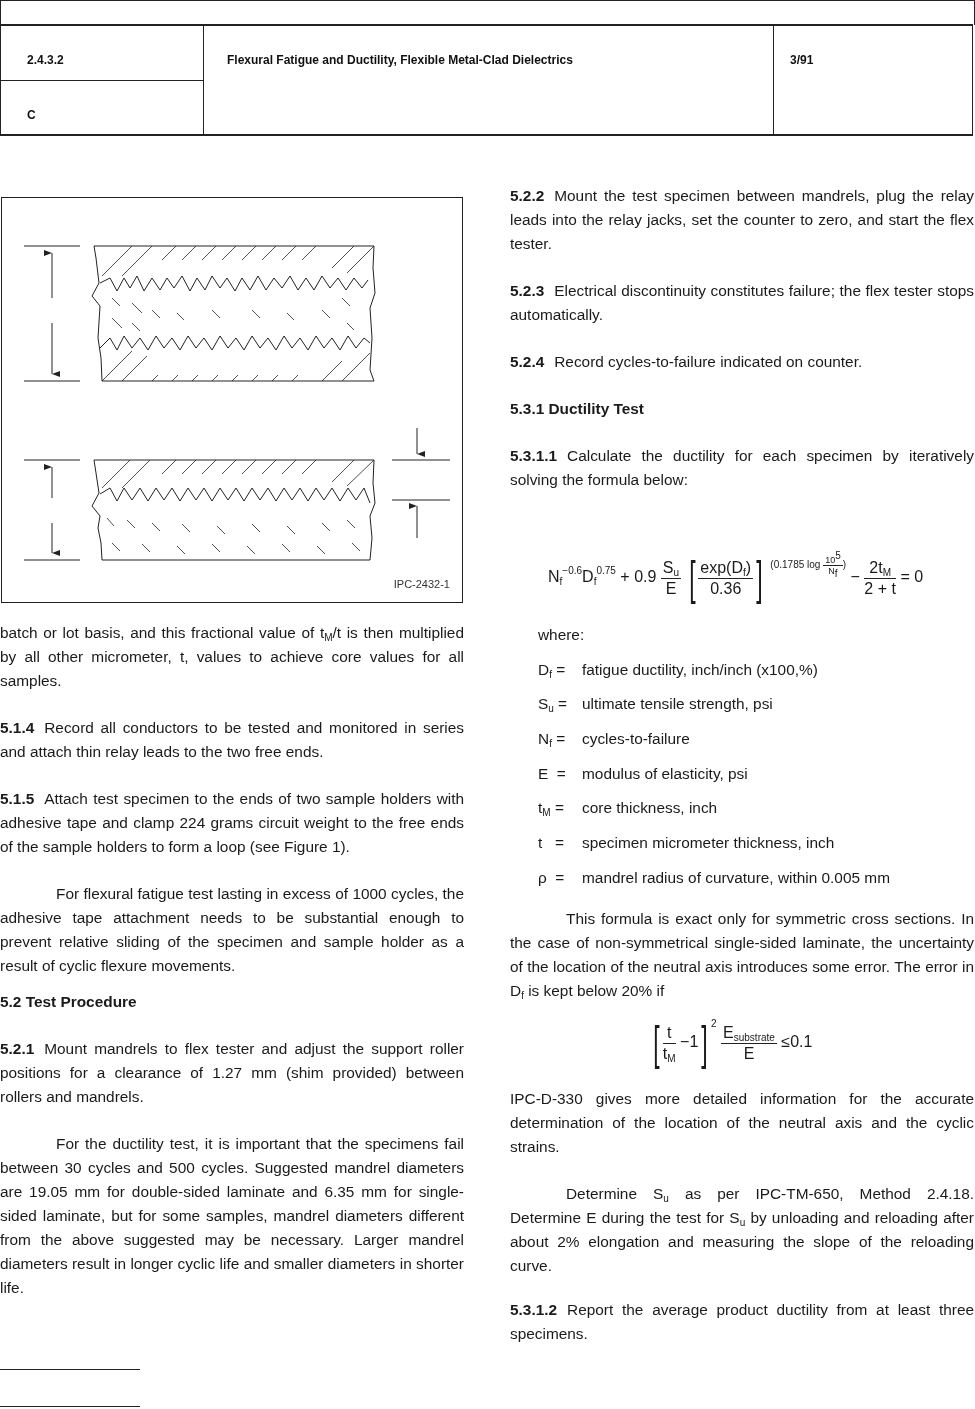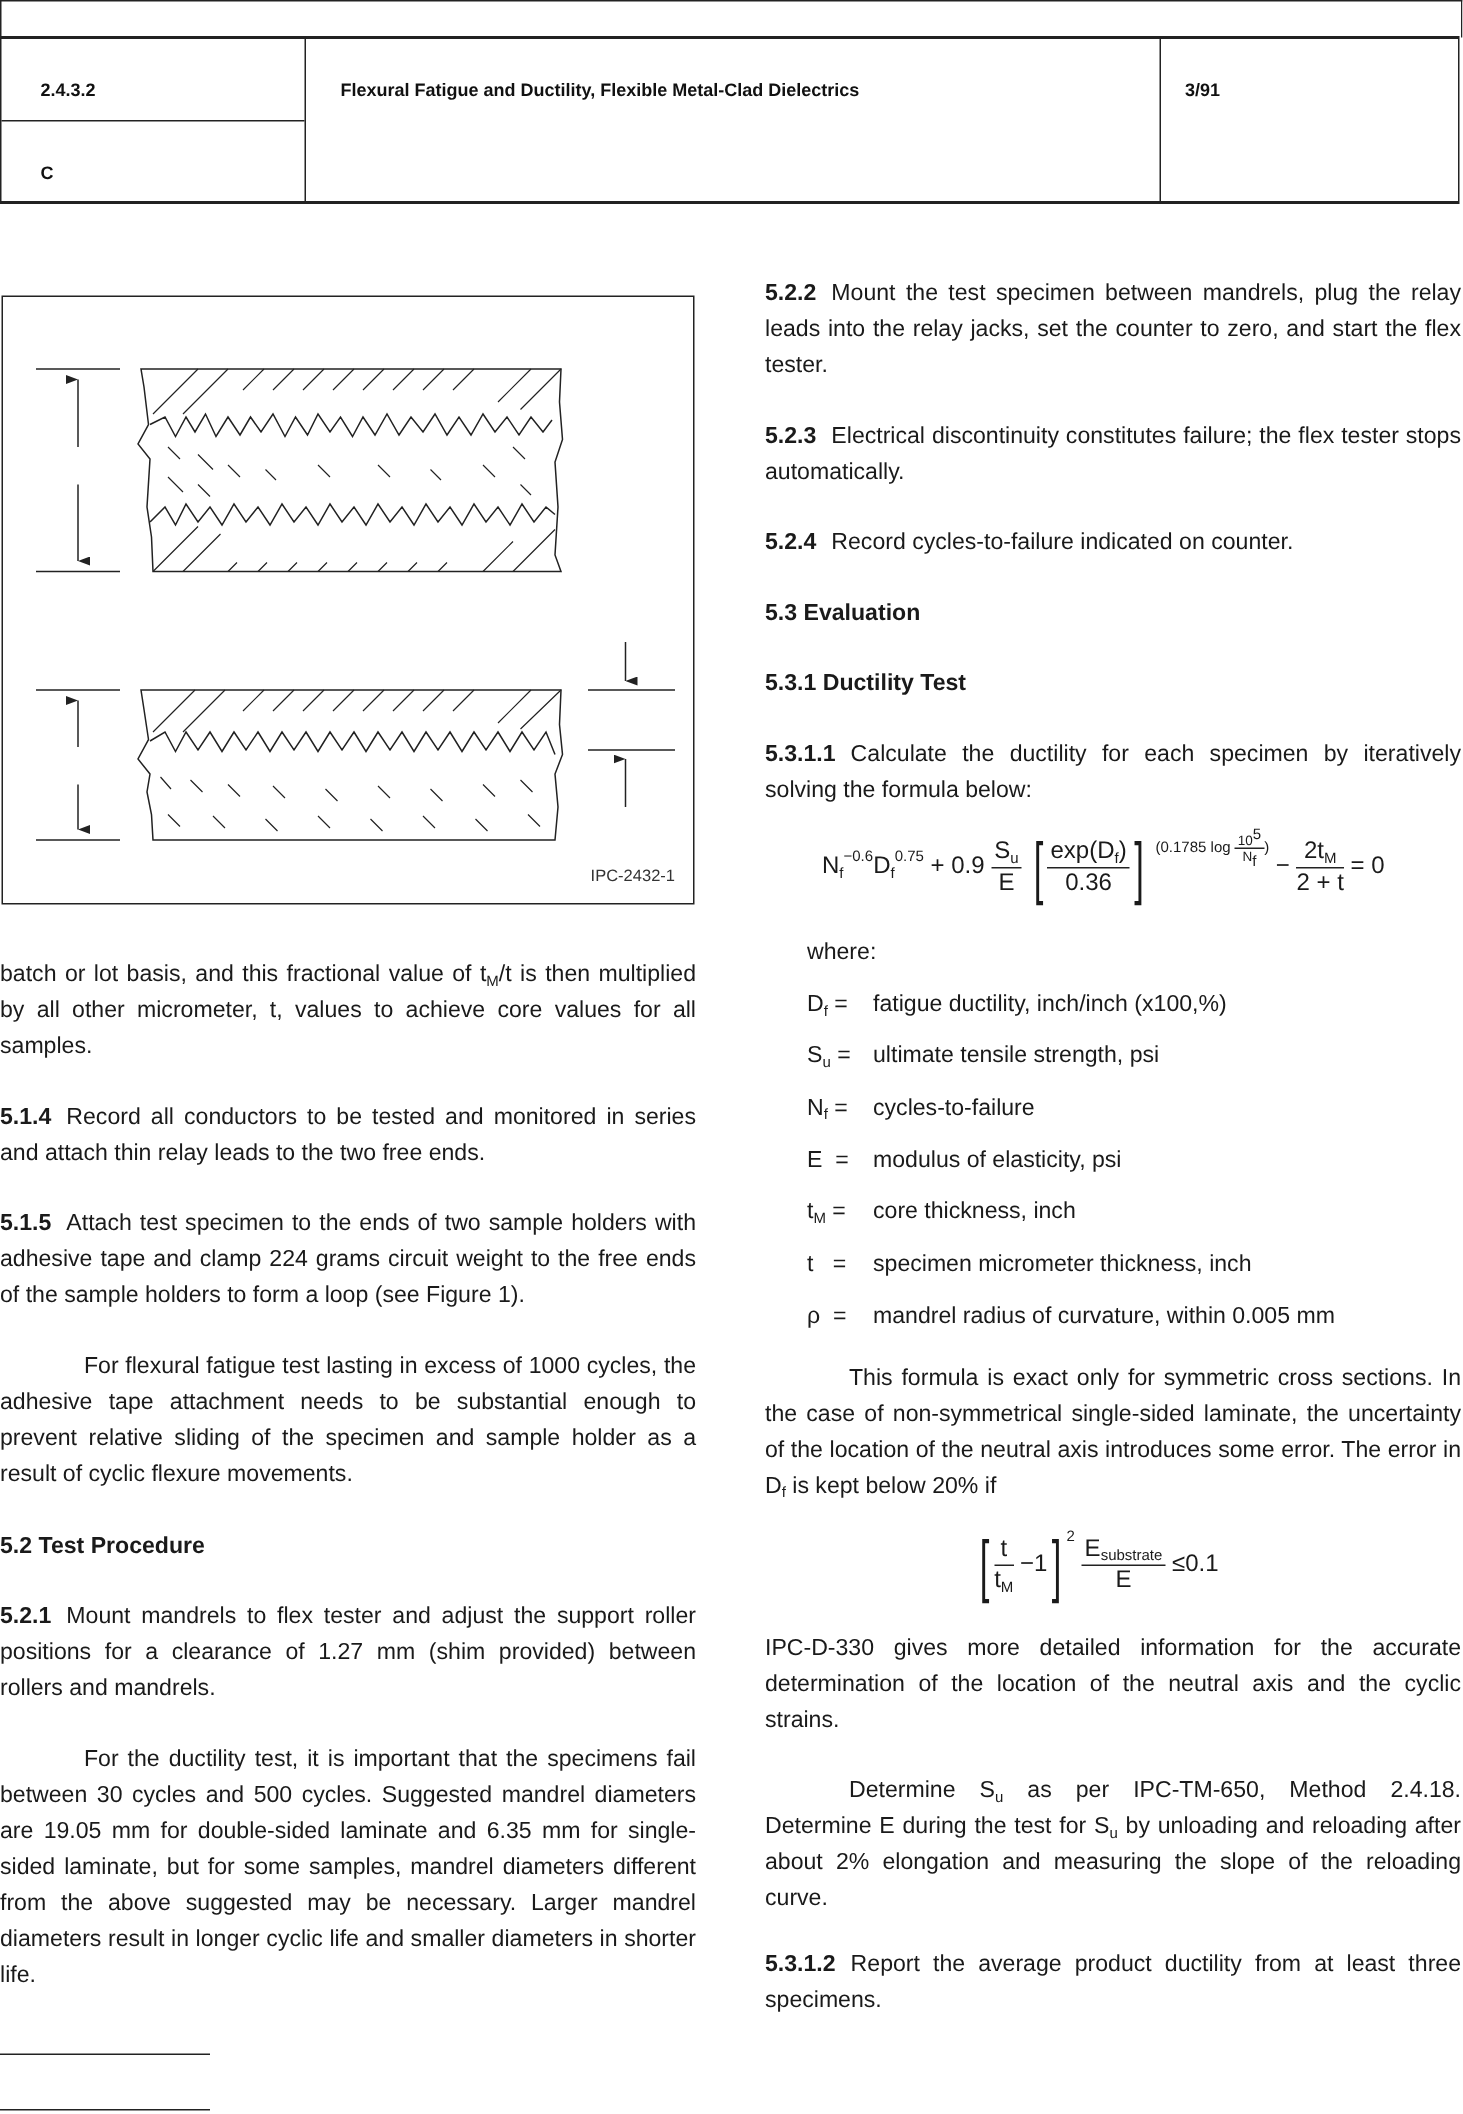--- a/index.html
+++ b/index.html
@@ -8,21 +8,21 @@
   .hdr-top { position: absolute; left: 0; top: 0; width: 973px; height: 24px;
              border: 1px solid #222; border-bottom: none; }
   .hdr { position: absolute; left: 0; top: 24px; width: 973px; height: 112px;
          border: 1px solid #222; border-top: 2px solid #222; border-bottom: 2px solid #222; box-sizing: border-box; }
   .hdr .c1 { position: absolute; left: 0; top: 0; width: 202px; height: 100%; border-right: 1px solid #222; }
   .hdr .c1 .r1 { height: 55px; border-bottom: 1px solid #222; box-sizing: border-box; }
   .hdr .c2 { position: absolute; left: 202px; top: 0; width: 570px; height: 100%; border-right: 1px solid #222; }
   .hdr .c3 { position: absolute; left: 773px; top: 0; right: 0; height: 100%; }
   .hdr span { position: absolute; font-weight: bold; font-size: 12px; color: #111; }
   .col { position: absolute; font-size: 15.4px; line-height: 24px; text-align: justify; }
-  .colL { left: 0; top: 638px; width: 464px; }
+  .colL { left: 0; top: 621px; width: 464px; }
   .colR { left: 510px; top: 184px; width: 464px; }
   p { margin: 0; }
   .sp { margin-top: 23px; }
   .ind { text-indent: 56px; }
   .num { font-weight: bold; margin-right: 10px; }
   .h { font-weight: bold; }
   sub { font-size: 10px; vertical-align: -3px; line-height: 0; }
   sup { font-size: 10px; line-height: 0; }
   .fig { position: absolute; left: 1px; top: 197px; width: 462px; height: 406px; border: 1px solid #222; box-sizing: border-box; }
   .fig svg { position: absolute; left: 0; top: 0; }
@@ -103,33 +103,32 @@
     </g>
   </svg>
   <div class="figlabel">IPC-2432-1</div>
 </div>
 
 <div class="col colL">
   <p><span>batch or lot basis, and this fractional value of t</span><sub>M</sub><span>/t is then multiplied by all other micrometer, t, values to achieve core values for all samples.</span></p>
   <p class="sp"><span class="num">5.1.4</span><span>Record all conductors to be tested and monitored in series and attach thin relay leads to the two free ends.</span></p>
   <p class="sp"><span class="num">5.1.5</span><span>Attach test specimen to the ends of two sample holders with adhesive tape and clamp 224 grams circuit weight to the free ends of the sample holders to form a loop (see Figure 1).</span></p>
   <p class="sp ind">For flexural fatigue test lasting in excess of 1000 cycles, the adhesive tape attachment needs to be substantial enough to prevent relative sliding of the specimen and sample holder as a result of cyclic flexure movements.</p>
-  <p class="sp h" style="margin-top:24px">5.2  Test Procedure</p>
+  <p class="sp h" style="margin-top:12px">5.2  Test Procedure</p>
   <p class="sp"><span class="num">5.2.1</span><span>Mount mandrels to flex tester and adjust the support roller positions for a clearance of 1.27 mm (shim provided) between rollers and mandrels.</span></p>
   <p class="sp ind">For the ductility test, it is important that the specimens fail between 30 cycles and 500 cycles. Suggested mandrel diameters are 19.05 mm for double-sided laminate and 6.35 mm for single-sided laminate, but for some samples, mandrel diameters different from the above suggested may be necessary. Larger mandrel diameters result in longer cyclic life and smaller diameters in shorter life.</p>
 </div>
 
 <div class="fn" style="top:1369px"></div>
 <div class="fn" style="top:1406px"></div>
 
 <div class="col colR">
   <p><span class="num">5.2.2</span><span>Mount the test specimen between mandrels, plug the relay leads into the relay jacks, set the counter to zero, and start the flex tester.</span></p>
   <p class="sp"><span class="num">5.2.3</span><span>Electrical discontinuity constitutes failure; the flex tester stops automatically.</span></p>
   <p class="sp"><span class="num">5.2.4</span><span>Record cycles-to-failure indicated on counter.</span></p>
-  <p class="sp h">5.3  Evaluation</p>
   <p class="sp h">5.3.1  Ductility Test</p>
   <p class="sp"><span class="num">5.3.1.1</span><span>Calculate the ductility for each specimen by iteratively solving the formula below:</span></p>
 </div>
 
 <div class="formula">
   <span>N</span><sub>f</sub><sup style="vertical-align:8px">−0.6</sup><span>D</span><sub>f</sub><sup style="vertical-align:8px">0.75</sup>
   <span>+ 0.9</span>
   <span class="fr"><span class="n"><span>S</span><sub>u</sub></span><span class="d">E</span></span>
   <span class="br">[</span><span class="fr"><span class="n"><span>exp(D</span><sub>f</sub><span>)</span></span><span class="d">0.36</span></span><span class="br">]</span>
   <span style="font-size:10px;vertical-align:14px"><span>(0.1785 log</span> <span class="fr" style="font-size:9px"><span class="n" style="line-height:10px"><span>10</span><sup>5</sup></span><span class="d" style="line-height:10px"><span>N</span><sub>f</sub></span></span><span>)</span></span>

